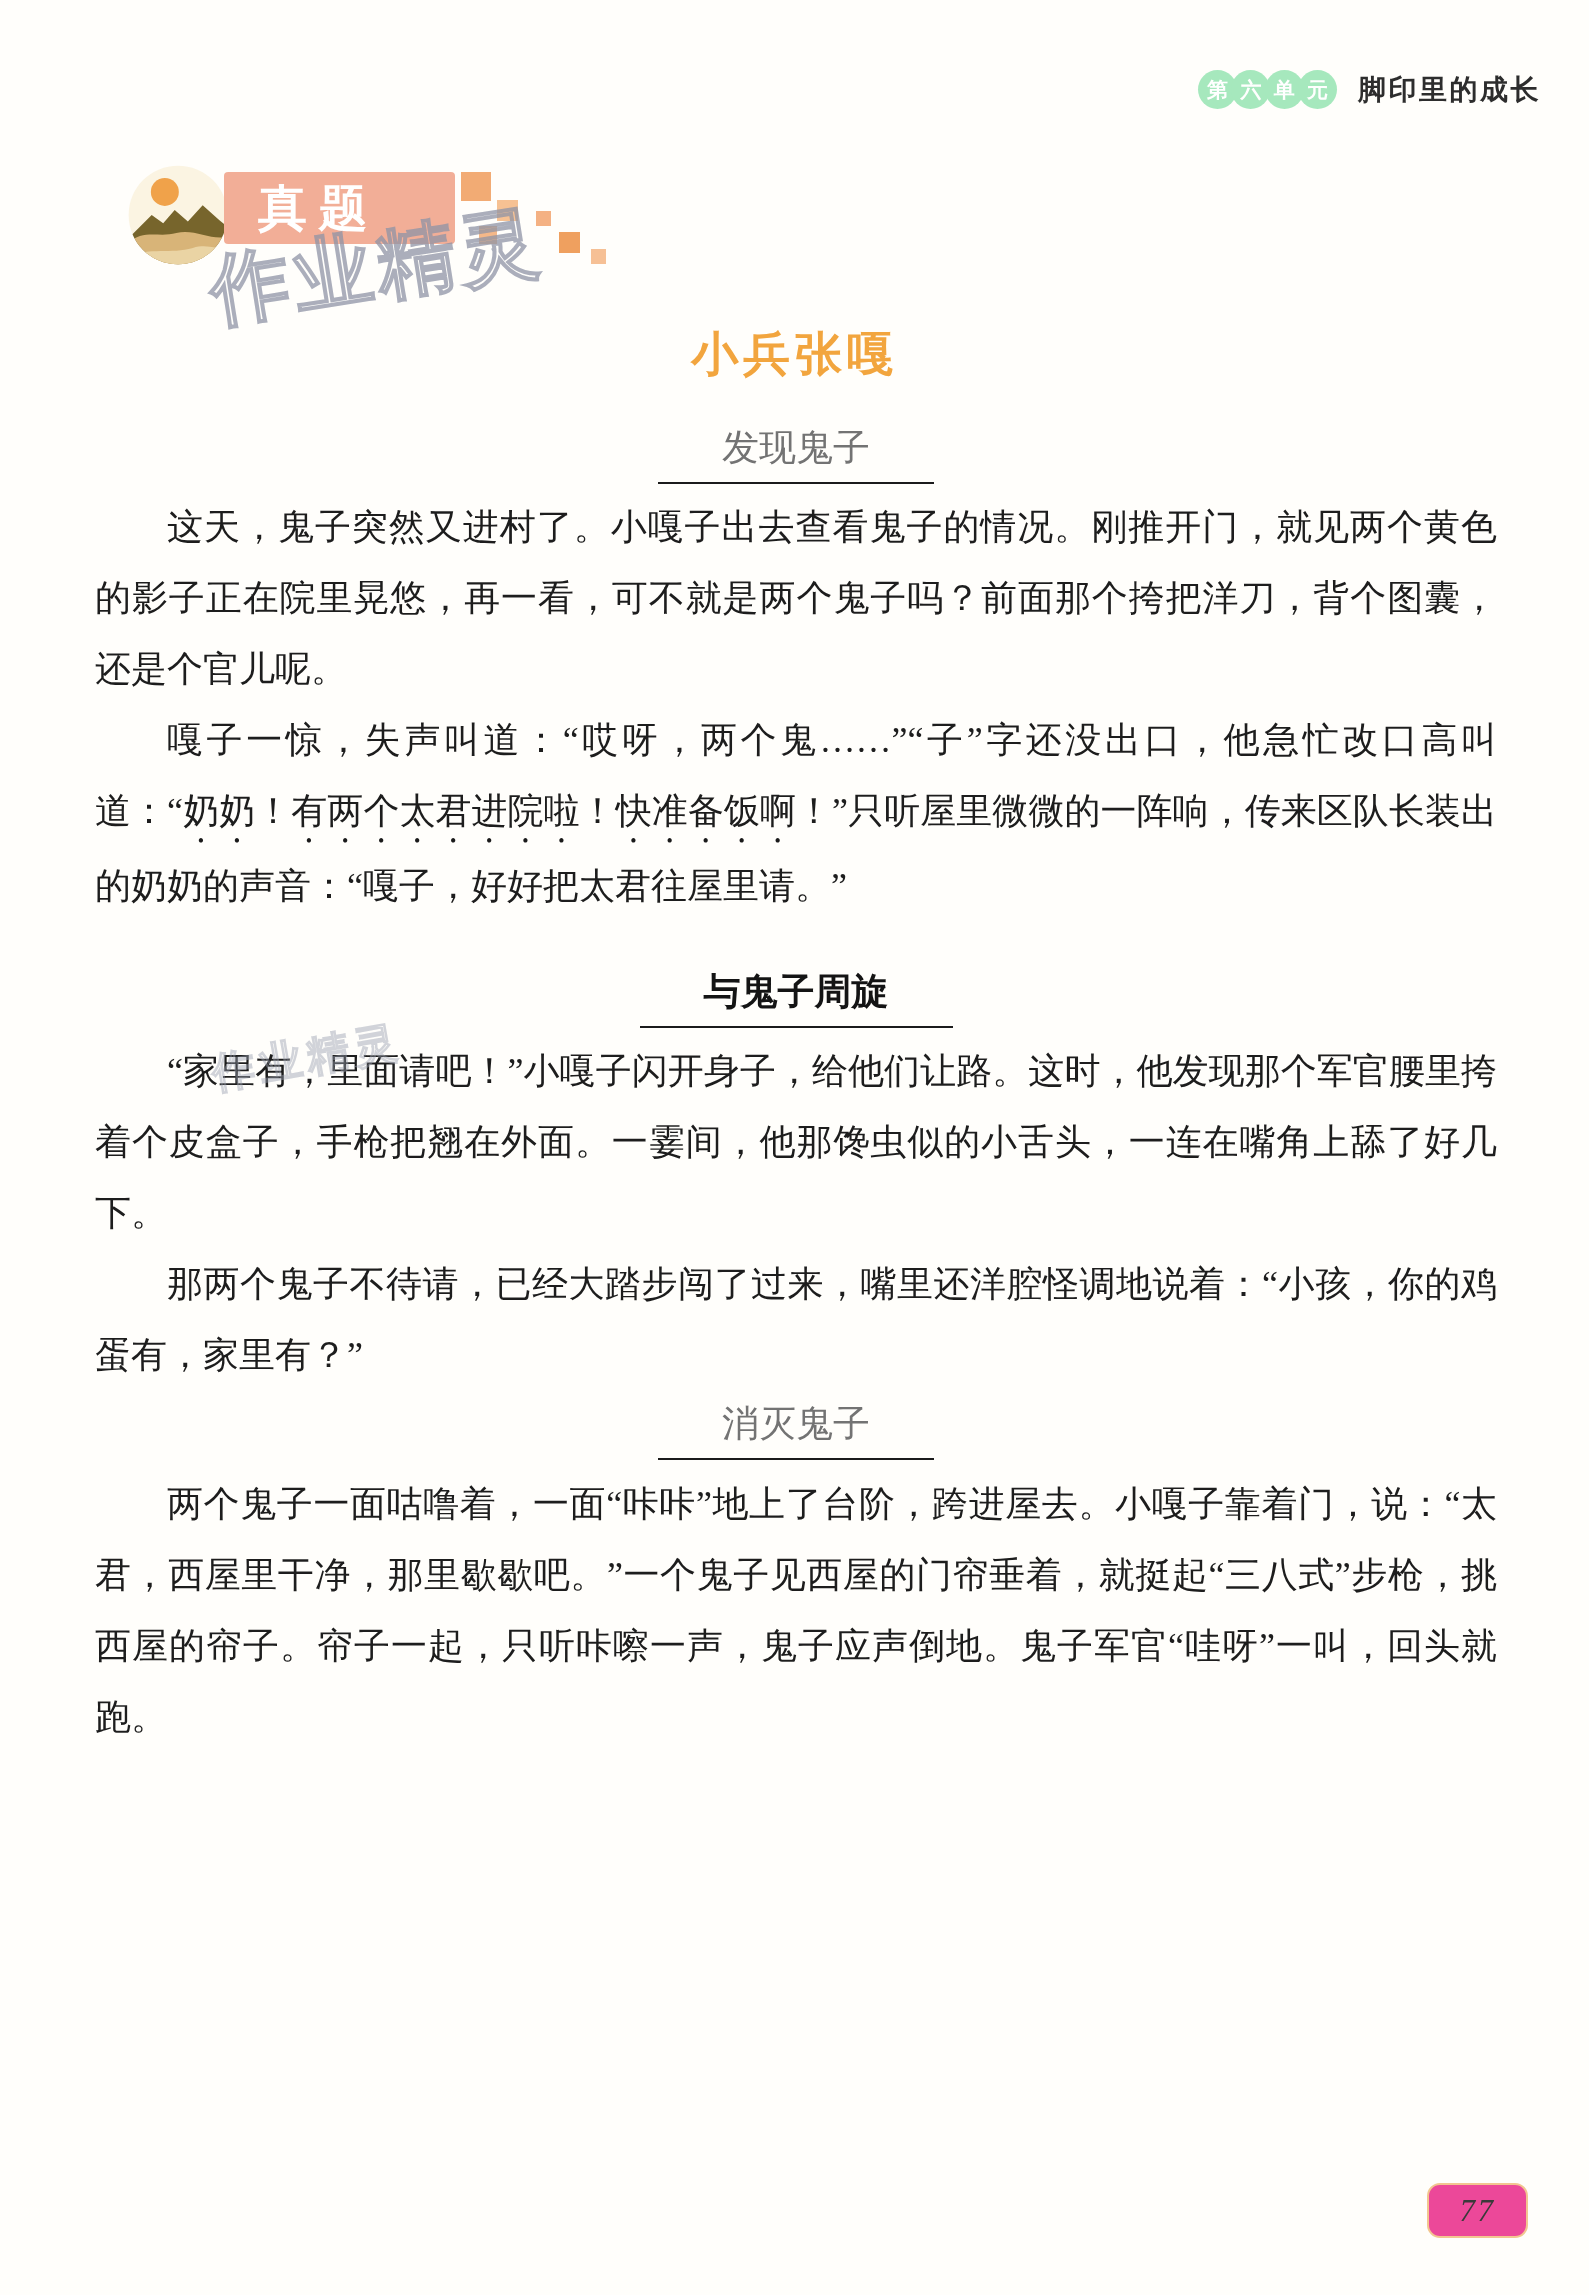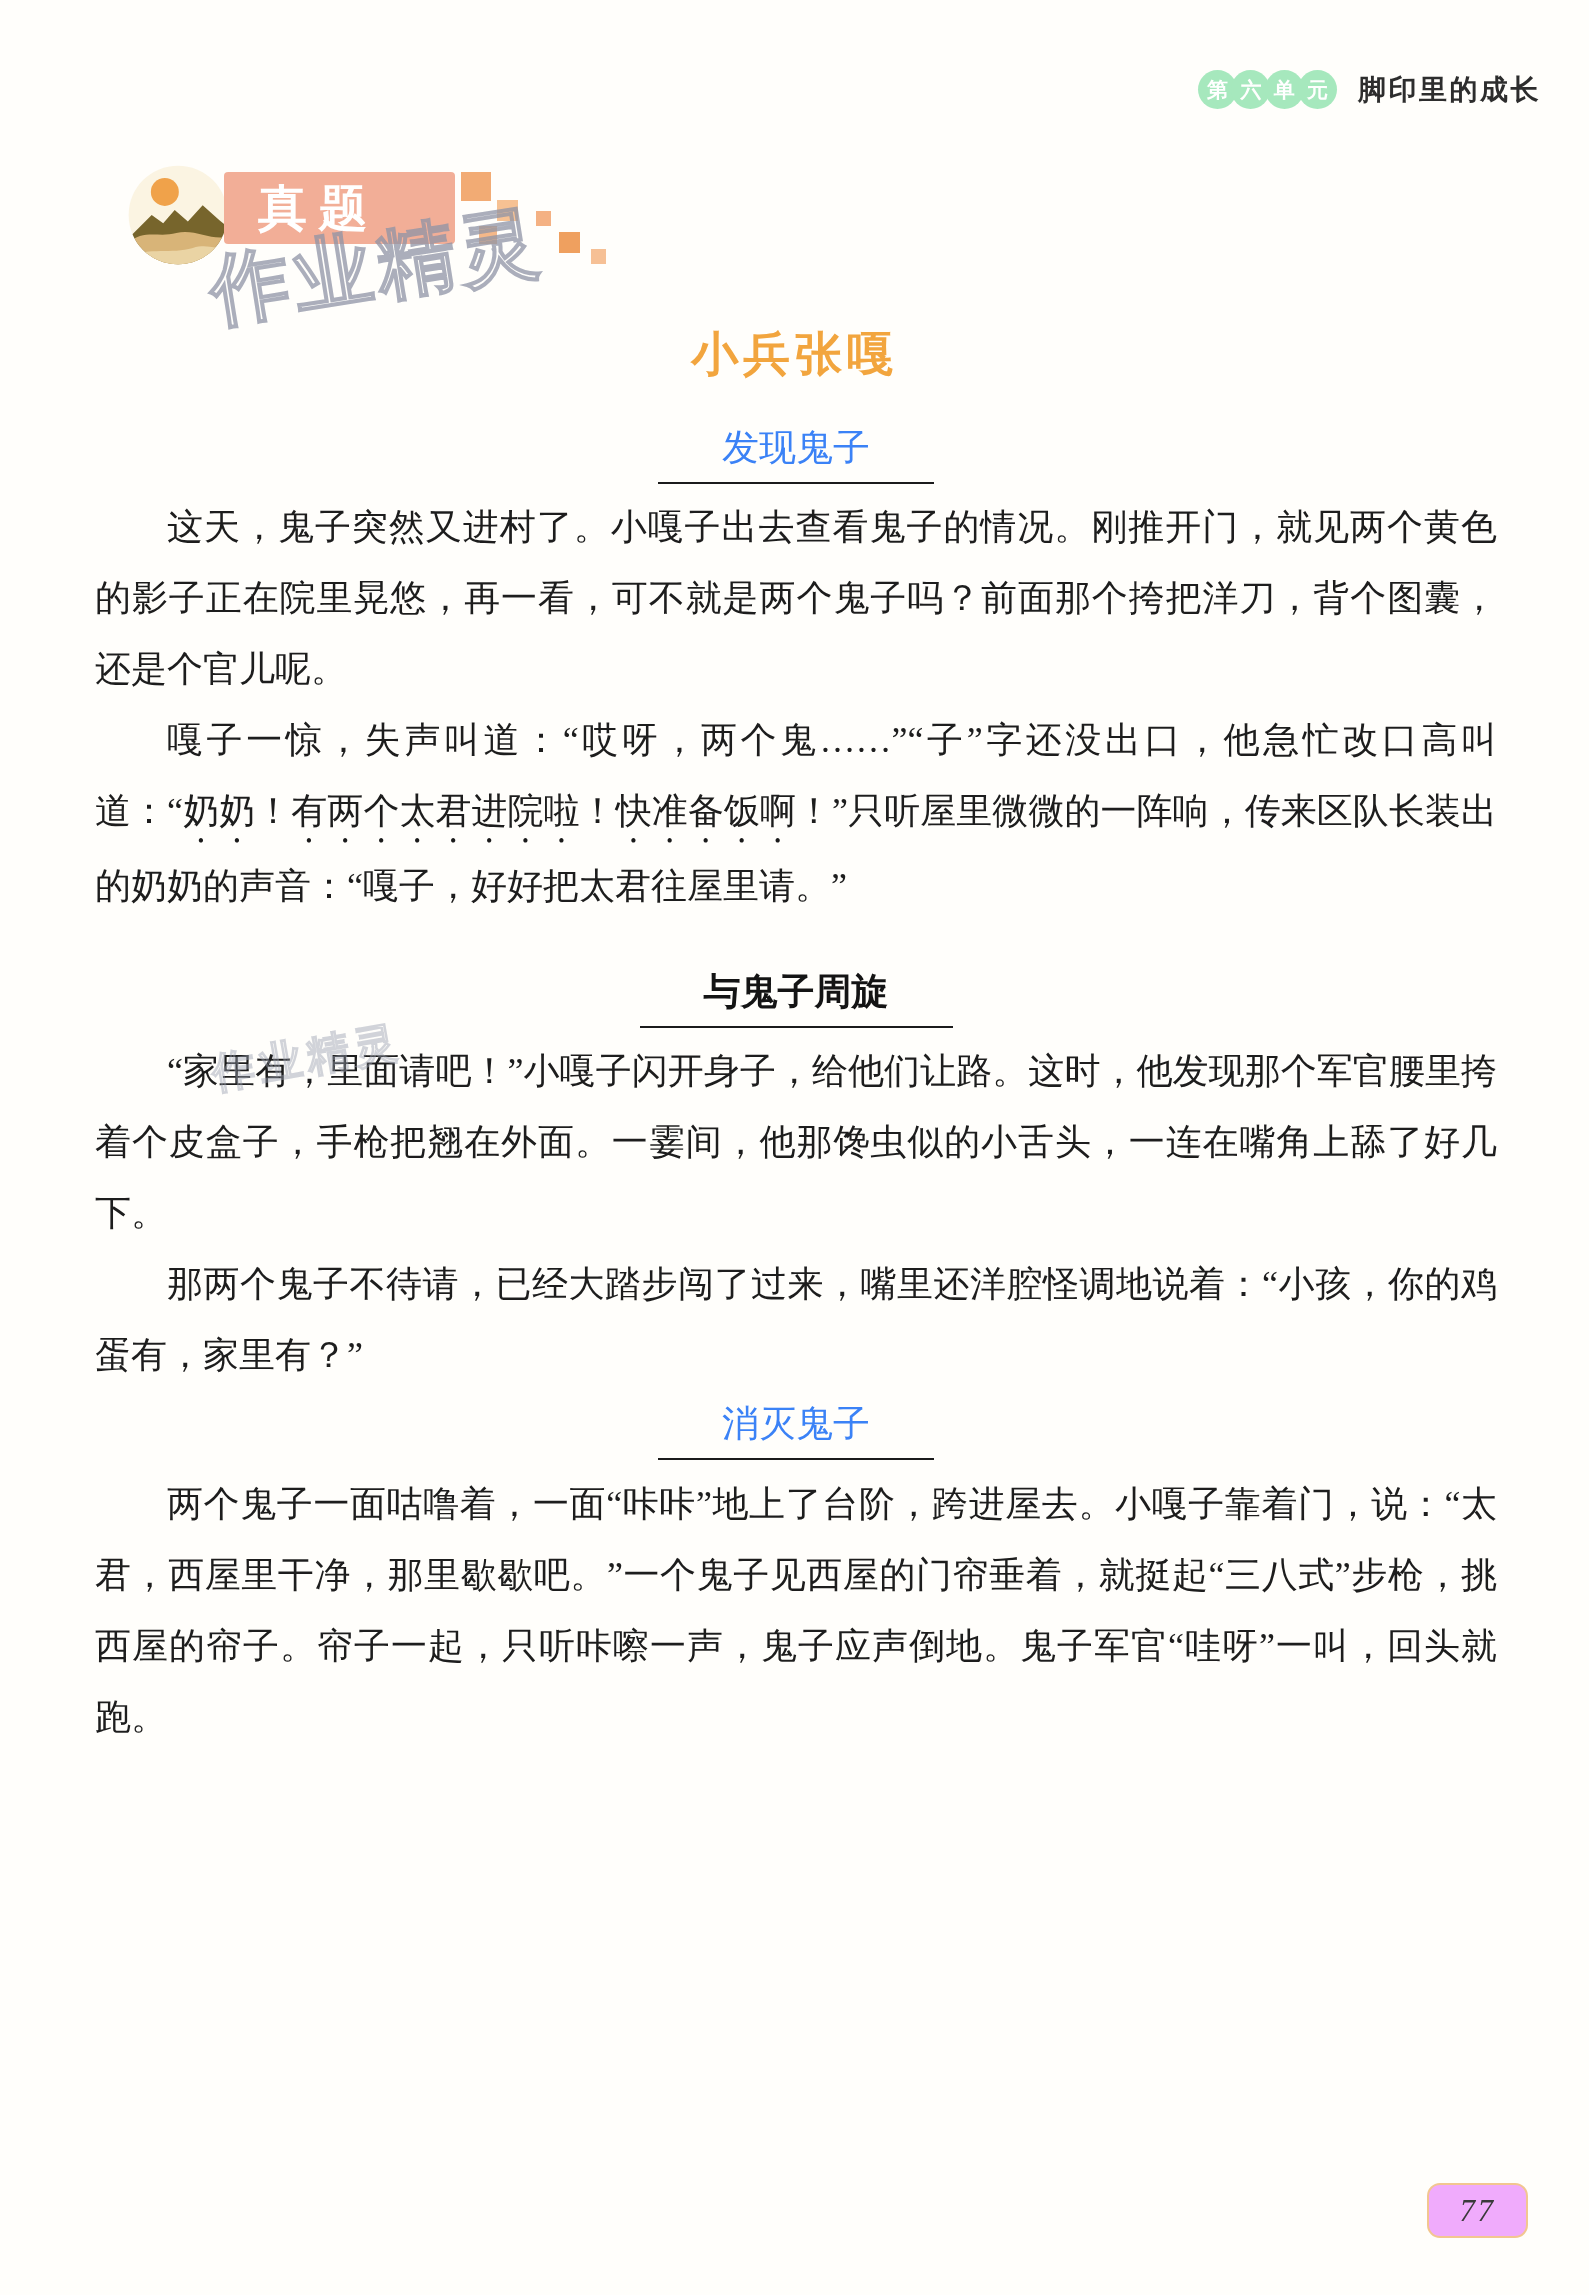--- a/index.html
+++ b/index.html
@@ -65,21 +65,21 @@
     font-size:36px;line-height:71px;text-align:justify;
   }
   .article p.para{margin:0;text-indent:2em;}
   .section-heading{
     text-align:center;text-indent:0;margin:11.5px 0 8.2px;
     font-size:37px;line-height:43px;
   }
   .section-heading .rule{
     display:inline-block;border-bottom:2.5px solid #1b1b1b;padding:0 64px 13px;
   }
-  .section-heading.blue{color:#3b82f6;}
+  .section-heading.blue{color:#737373;}
   .section-heading.black{
     color:#141414;font-family:Liberation Serif, serif;font-weight:bold;margin-top:48px;
   }
   .seg-plain{}
   .seg-dots{
     -webkit-text-emphasis:filled dot #1a1a1a;
     -webkit-text-emphasis-position:under;
     text-emphasis:filled dot #1a1a1a;
     text-emphasis-position:under left;
   }
@@ -90,21 +90,21 @@
     text-decoration-thickness:2px;
     text-underline-offset:12.3px;
   }
 
   
   .page-number{
     position:absolute;left:1427px;top:2183px;width:97px;height:51px;
     border:2.5px solid #f2c690;border-radius:13px;
     display:flex;align-items:center;justify-content:center;
     font-size:31px;font-style:italic;color:#3a3a3a;letter-spacing:2.5px;
-    background:#f0abfc;
+    background:#ec4899;
   }
 </style>
 </head>
 <body>
 
 <div class="page">
 
   <div class="header">
     <div class="unit-badge">
         <span class="badge-circ">第</span>

